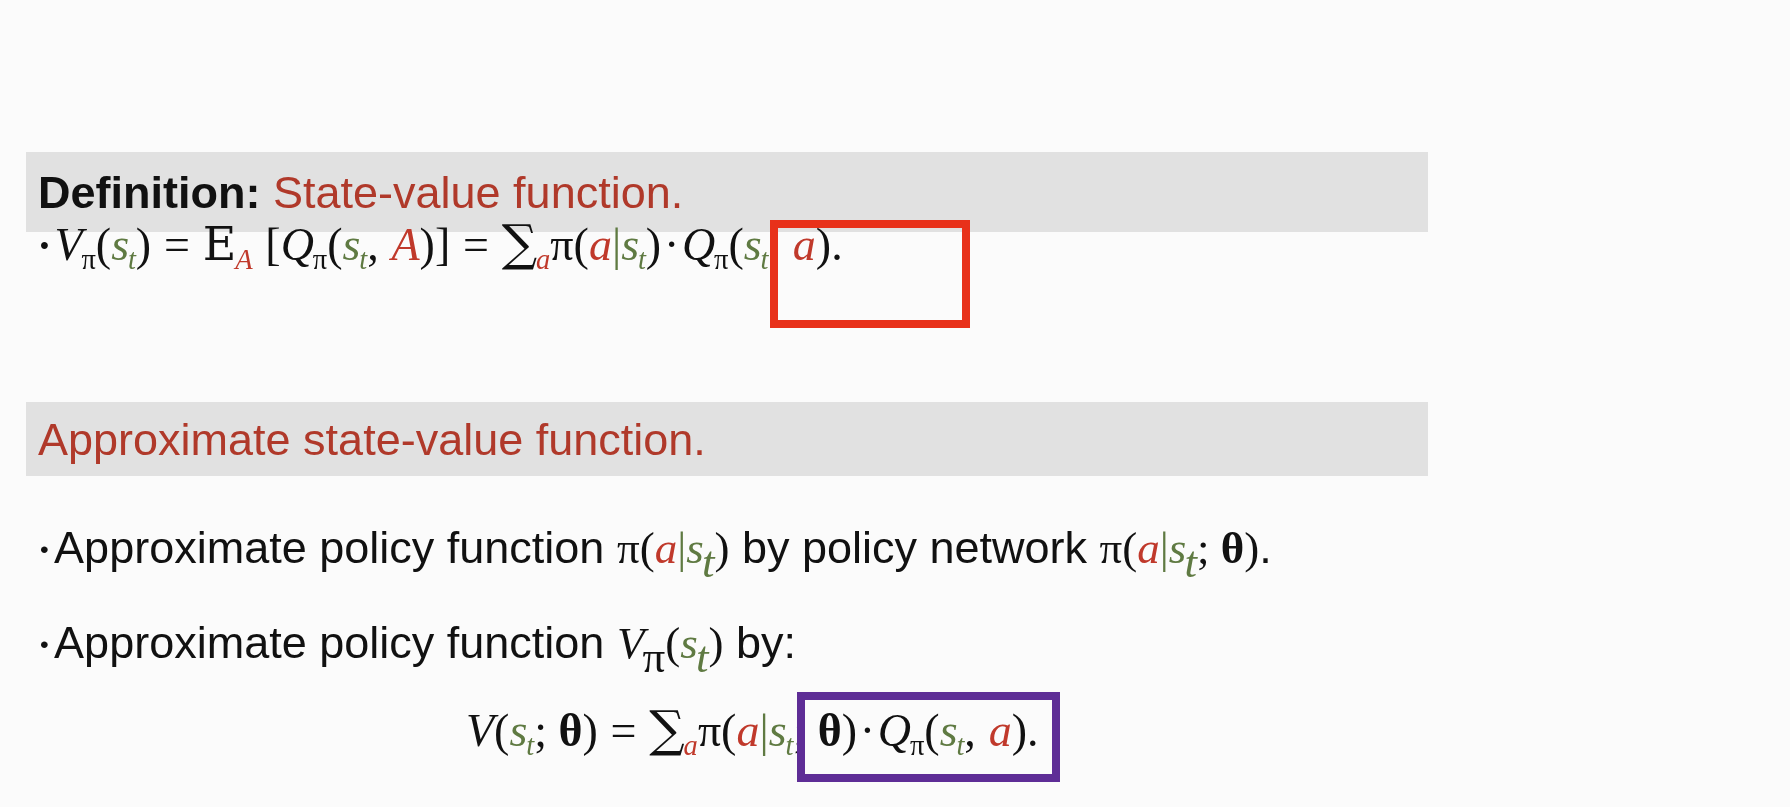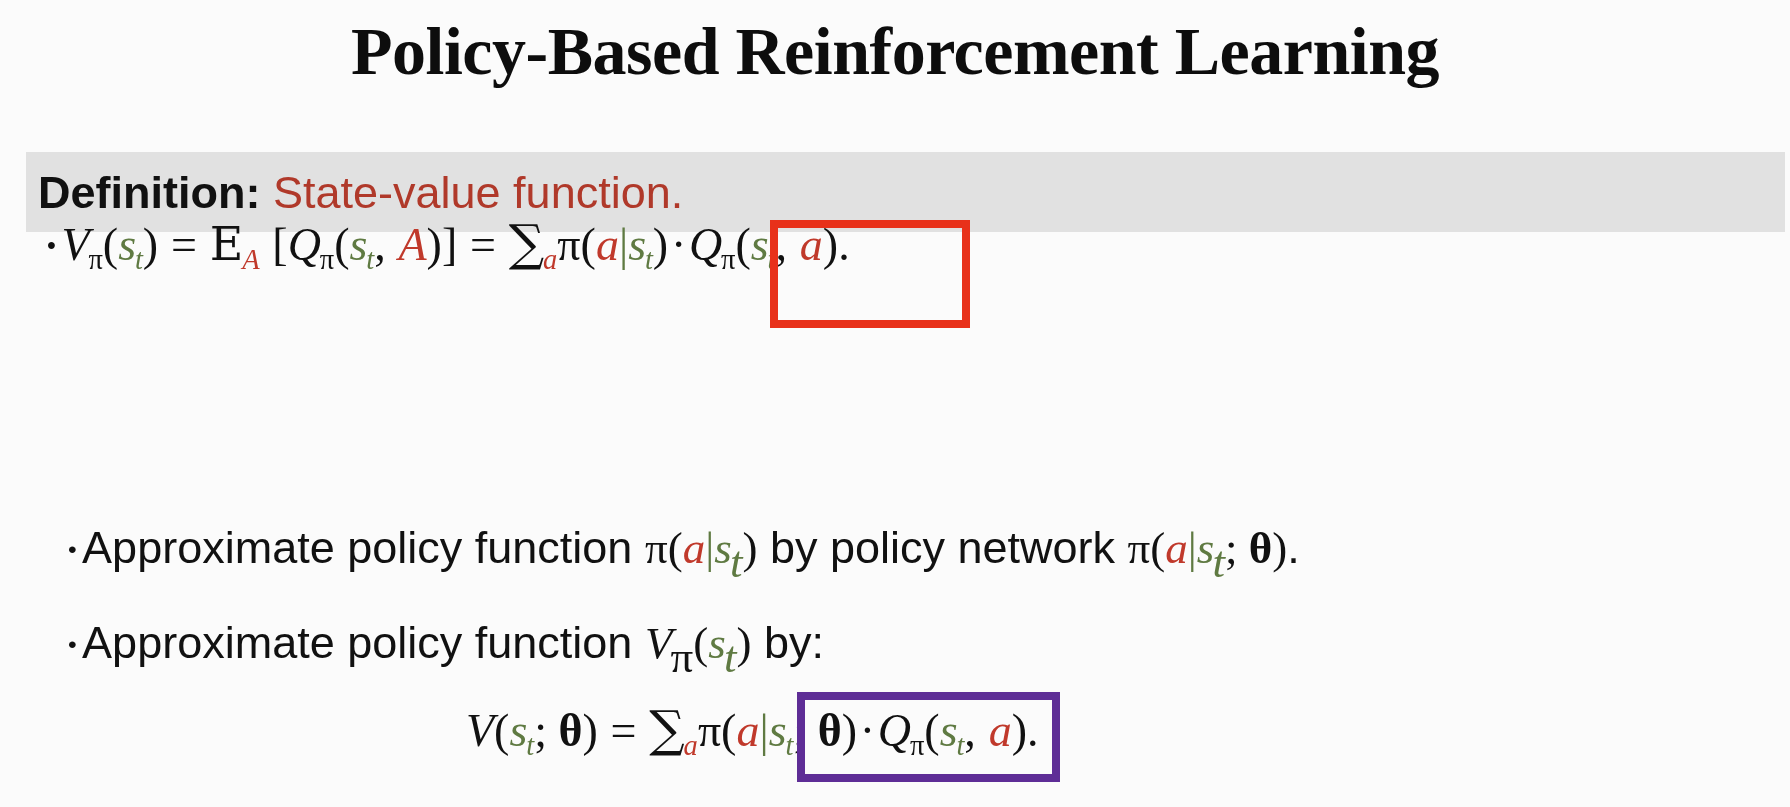--- a/index.html
+++ b/index.html
@@ -32,21 +32,21 @@
     font-size: 68px;
     letter-spacing: -0.5px;
     color: #0d0d0d;
     white-space: nowrap;
   }
 
   
   .band {
     position: absolute;
     left: 26px;
-    width: 1759px;
+    width: 1402px;
     background: #e1e1e1;
   }
   .band-1 { top: 152px; height: 80px; }
   .band-2 { top: 402px; height: 74px; }
 
   .band-text {
     position: absolute;
     left: 12px;
     top: 50%;
     transform: translateY(-50%);
@@ -98,21 +98,20 @@
   .dotop { margin: 0 0.06em; }
 
   
   .proseline {
     position: absolute;
     white-space: nowrap;
     font-size: 45px;
     color: #111111;
     font-family: "Liberation Sans", sans-serif;
     line-height: 1;
-    margin-left: 28px;
   }
   .proseline .mi,
   .proseline .mu { font-size: 1.0em; }
 
   
   .hl-box {
     position: absolute;
     box-sizing: border-box;
     background: transparent;
     pointer-events: none;
@@ -130,34 +129,38 @@
     width: 263px;
     height: 90px;
     border: 8px solid #5e2d96;
   }
 </style>
 </head>
 <body>
 
 <div class="slide">
 
-  <div class="slide-title">Policy-Based Reinforcement Learning</div>
 
   <div class="band band-1">
     <div class="band-text">
       <span class="def-label">Definition:</span><span>&nbsp;</span><span class="red-text">State-value function.</span>
     </div>
   </div>
 
-  <div class="mathline" style="left:40px; top:219px;margin-left:7px;">
+  <div class="mathline" style="left:40px; top:219px;">
     <span class="bullet-dot">•</span><span class="mi">V</span><span class="mu sub">π</span><span class="mu">(</span><span class="mi gr">s</span><span class="mi gr sub">t</span><span class="mu">)</span><span>&nbsp;</span><span class="mu">=</span><span>&nbsp;</span><span class="mu" style="font-family:'DejaVu Serif',serif;">E</span><span class="mi rd sub">A</span><span>&nbsp;</span><span class="mu">[</span><span class="mi">Q</span><span class="mu sub">π</span><span class="mu">(</span><span class="mi gr">s</span><span class="mi gr sub">t</span><span class="mu">,</span><span>&nbsp;</span><span class="mi rd">A</span><span class="mu">)</span><span class="mu">]</span><span>&nbsp;</span><span class="mu">=</span><span>&nbsp;</span><span class="big-sum">∑</span><span class="mi rd sub">a</span><span class="mu">π</span><span class="mu">(</span><span class="mi rd">a</span><span class="mu gr">|</span><span class="mi gr">s</span><span class="mi gr sub">t</span><span class="mu">)</span><span class="mu dotop">·</span><span class="mi">Q</span><span class="mu sub">π</span><span class="mu">(</span><span class="mi gr">s</span><span class="mi gr sub">t</span><span class="mu">,</span><span>&nbsp;</span><span class="mi rd">a</span><span class="mu">)</span><span class="mu">.</span>
   </div>
 
   <div class="hl-box hl-red"></div>
 
+  <div class="band band-2">
+    <div class="band-text">
+      <span class="red-text">Approximate state-value function.</span>
+    </div>
+  </div>
 
   <div class="proseline" style="left:40px; top:525px;">
     <span class="bullet-dot">•</span><span>Approximate policy function </span><span class="mu">π</span><span class="mu">(</span><span class="mi rd">a</span><span class="mu gr">|</span><span class="mi gr">s</span><span class="mi gr sub">t</span><span class="mu">)</span><span> by policy network </span><span class="mu">π</span><span class="mu">(</span><span class="mi rd">a</span><span class="mu gr">|</span><span class="mi gr">s</span><span class="mi gr sub">t</span><span class="mu">; </span><span class="mu bld">θ</span><span class="mu">)</span><span>.</span>
   </div>
 
   <div class="proseline" style="left:40px; top:620px;">
     <span class="bullet-dot">•</span><span>Approximate policy function </span><span class="mi">V</span><span class="mu sub">π</span><span class="mu">(</span><span class="mi gr">s</span><span class="mi gr sub">t</span><span class="mu">)</span><span> by:</span>
   </div>
 
   <div class="mathline" style="left:466px; top:705px;text-align:center;">

